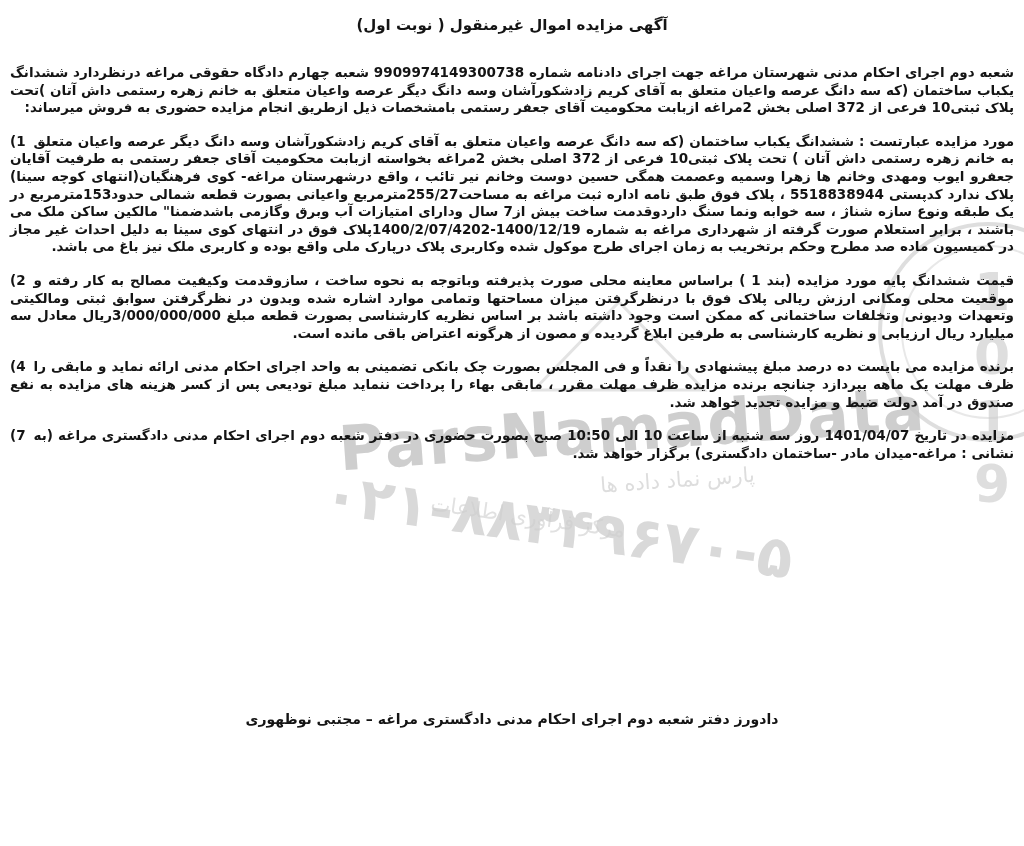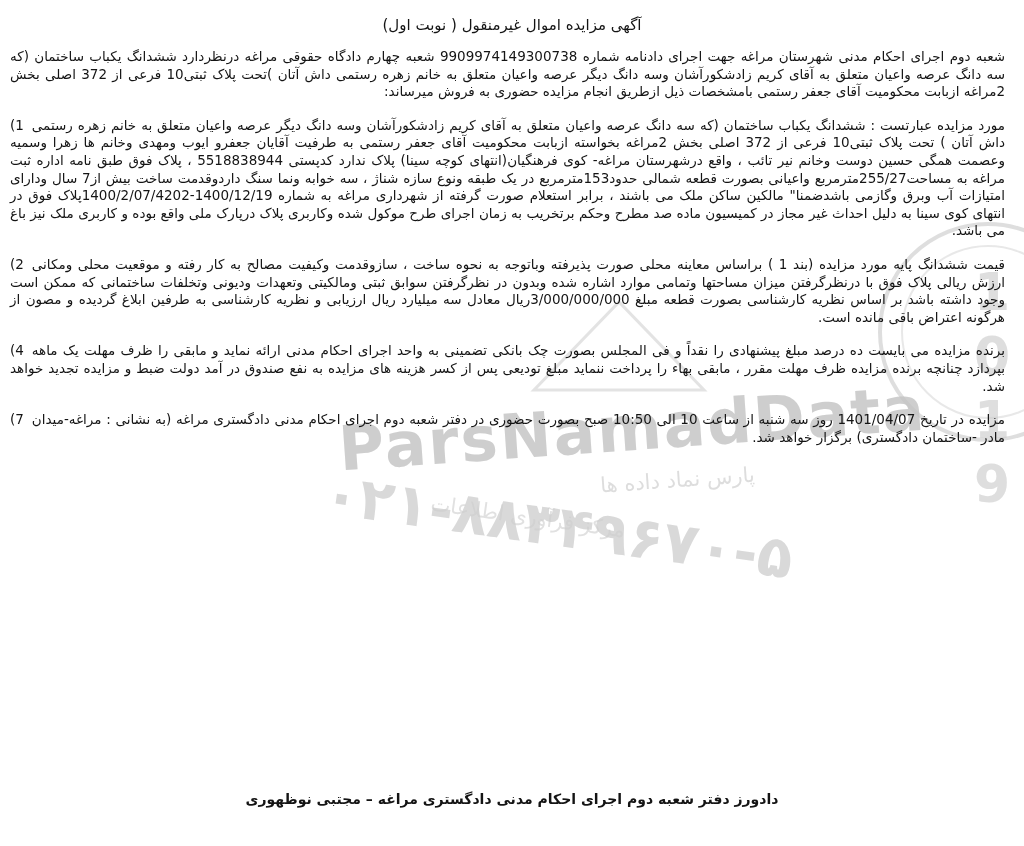--- a/index.html
+++ b/index.html
@@ -25,32 +25,33 @@
     left:962px;top:262px;writing-mode:vertical-rl;text-orientation:upright;
     font-size:52px;font-weight:bold;color:#c9c9c9;opacity:.6;letter-spacing:4px;
   }
   .wm-svg{position:absolute;left:0;top:0;}
   
   .doc{
     position:relative;z-index:1;direction:rtl;
     padding:8px 10px 0 10px;
   }
   .title{
-    font-size:15px;font-weight:normal;text-align:center;
-    margin:8px 0 14px 0;
+    font-size:15px;font-weight:bold;text-align:center;
+    margin:8px 0 30px 0;
   }
   .para{
     font-size:13.5px;line-height:17.6px;text-align:justify;
-    margin:0 9px 16px 0;
+    margin:0 0 16px 0;
+    font-weight:bold;
   }
   .para.tight{margin-bottom:14px;}
   .num{direction:ltr;unicode-bidi:isolate;white-space:nowrap;}
   .num-float{float:left;margin-right:8px;}
   .signature{
-    position:absolute;z-index:1;top:791px;left:0;width:100%;
+    position:absolute;z-index:1;top:711px;left:0;width:100%;
     text-align:center;font-size:14px;font-weight:bold;direction:rtl;
   }
 </style>
 </head>
 <body>
 
 <div class="wm-layer">
   <svg class="wm-svg" width="1024" height="846" viewBox="0 0 1024 846" aria-hidden="true">
     <circle cx="988" cy="332" r="108" fill="none" stroke="#c2c2c2" stroke-width="4" opacity="0.55"></circle>
     <circle cx="988" cy="332" r="86" fill="none" stroke="#cccccc" stroke-width="2" opacity="0.45"></circle>

